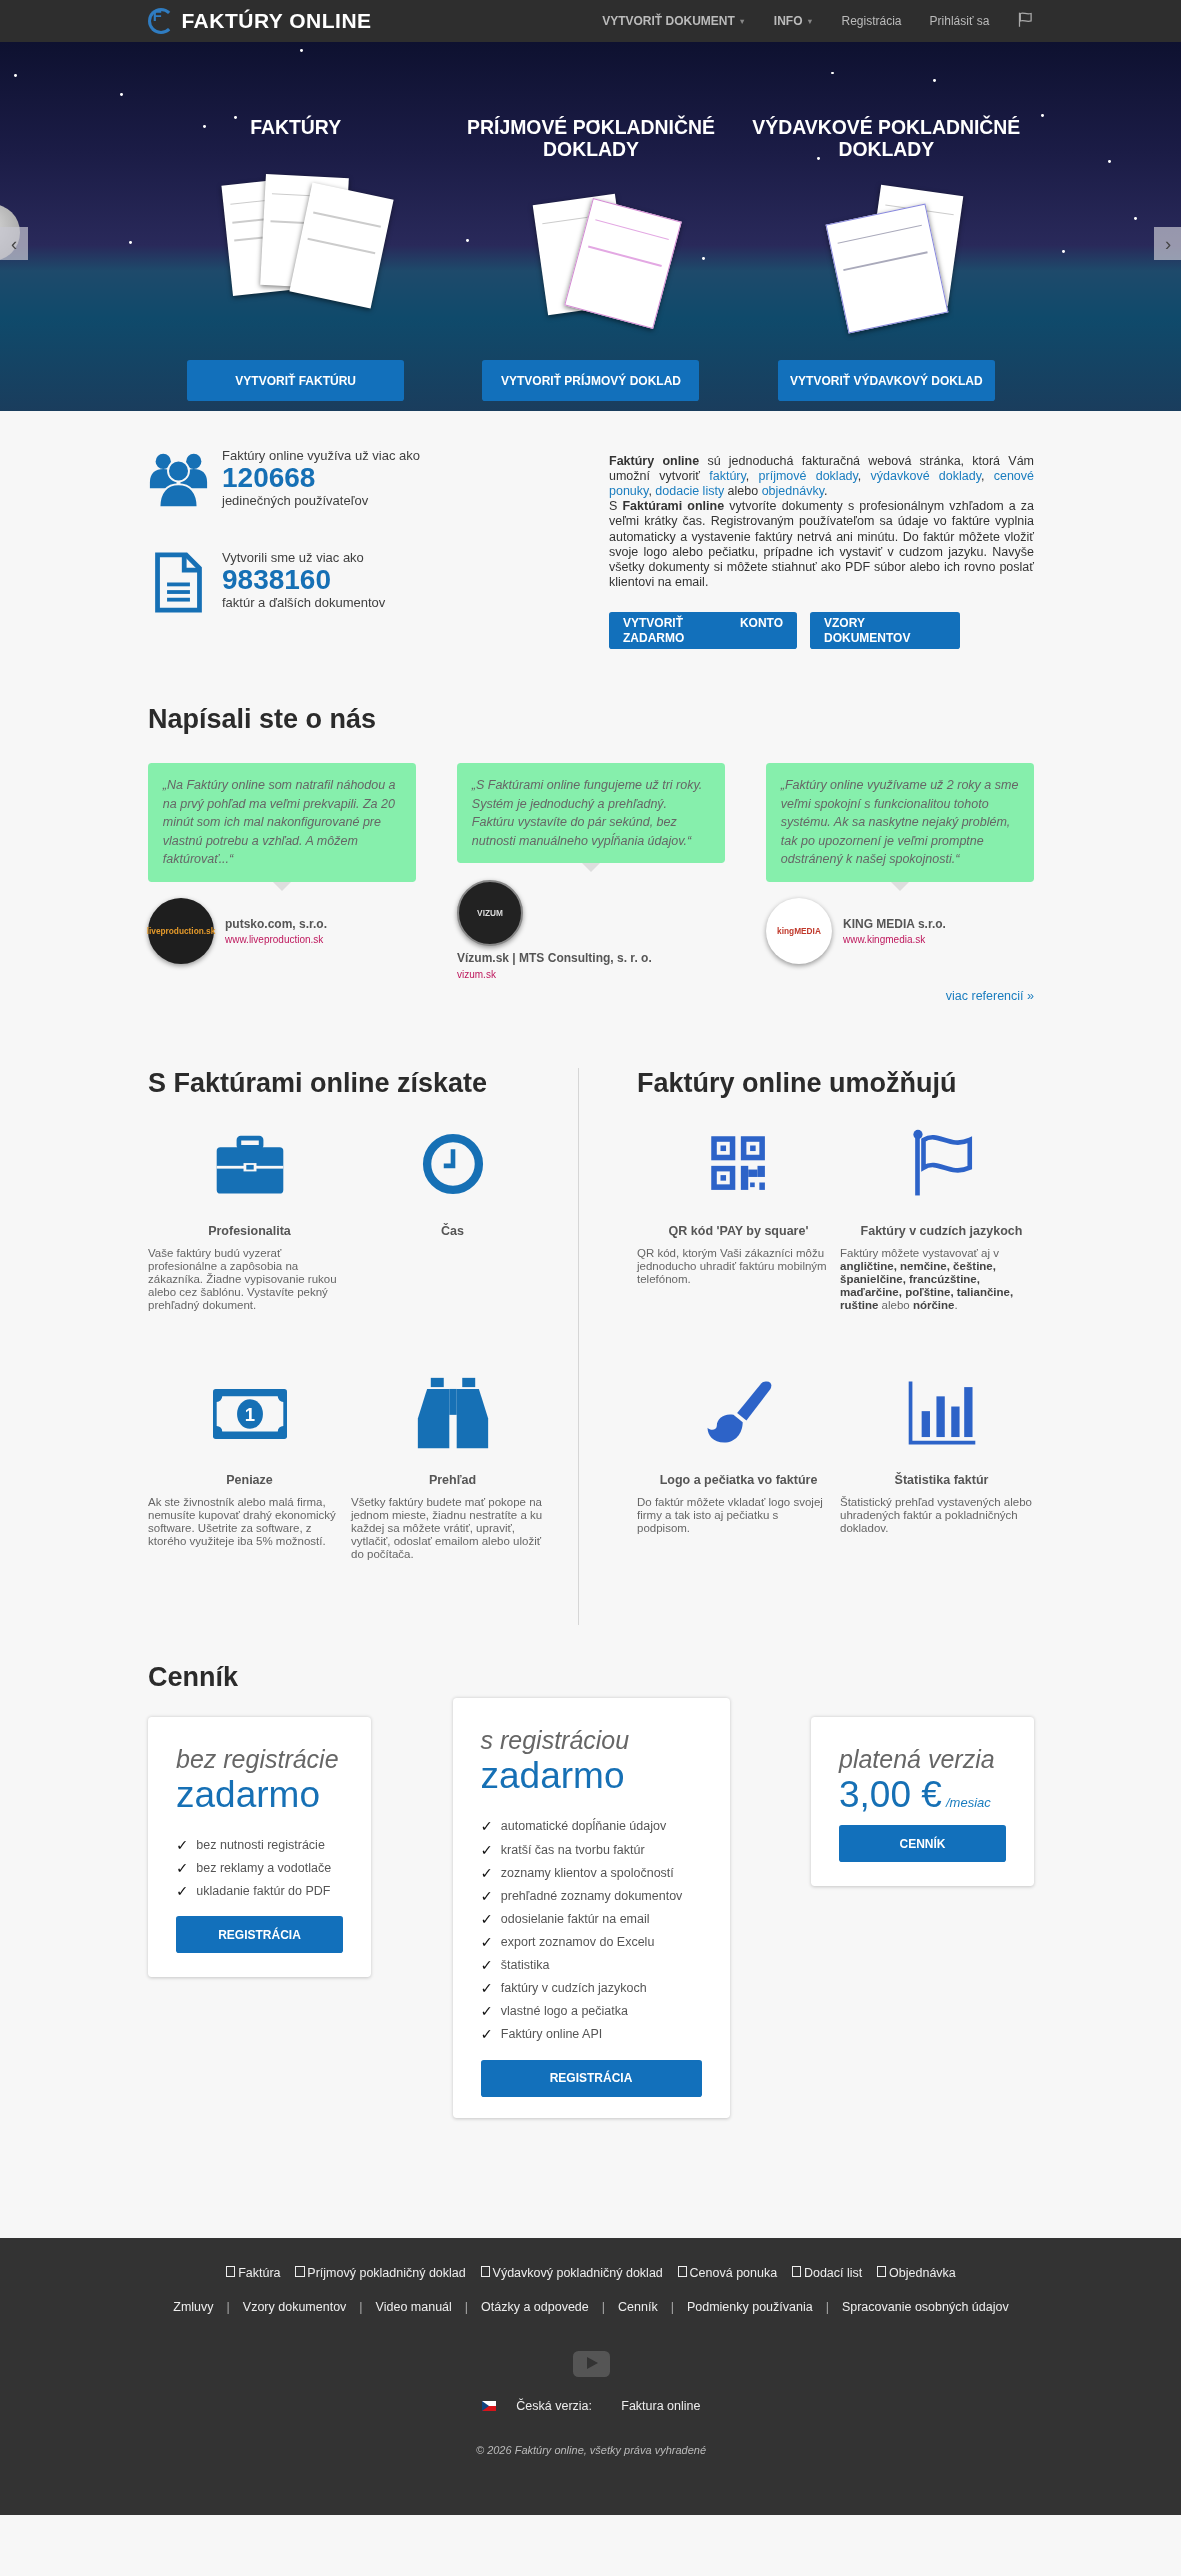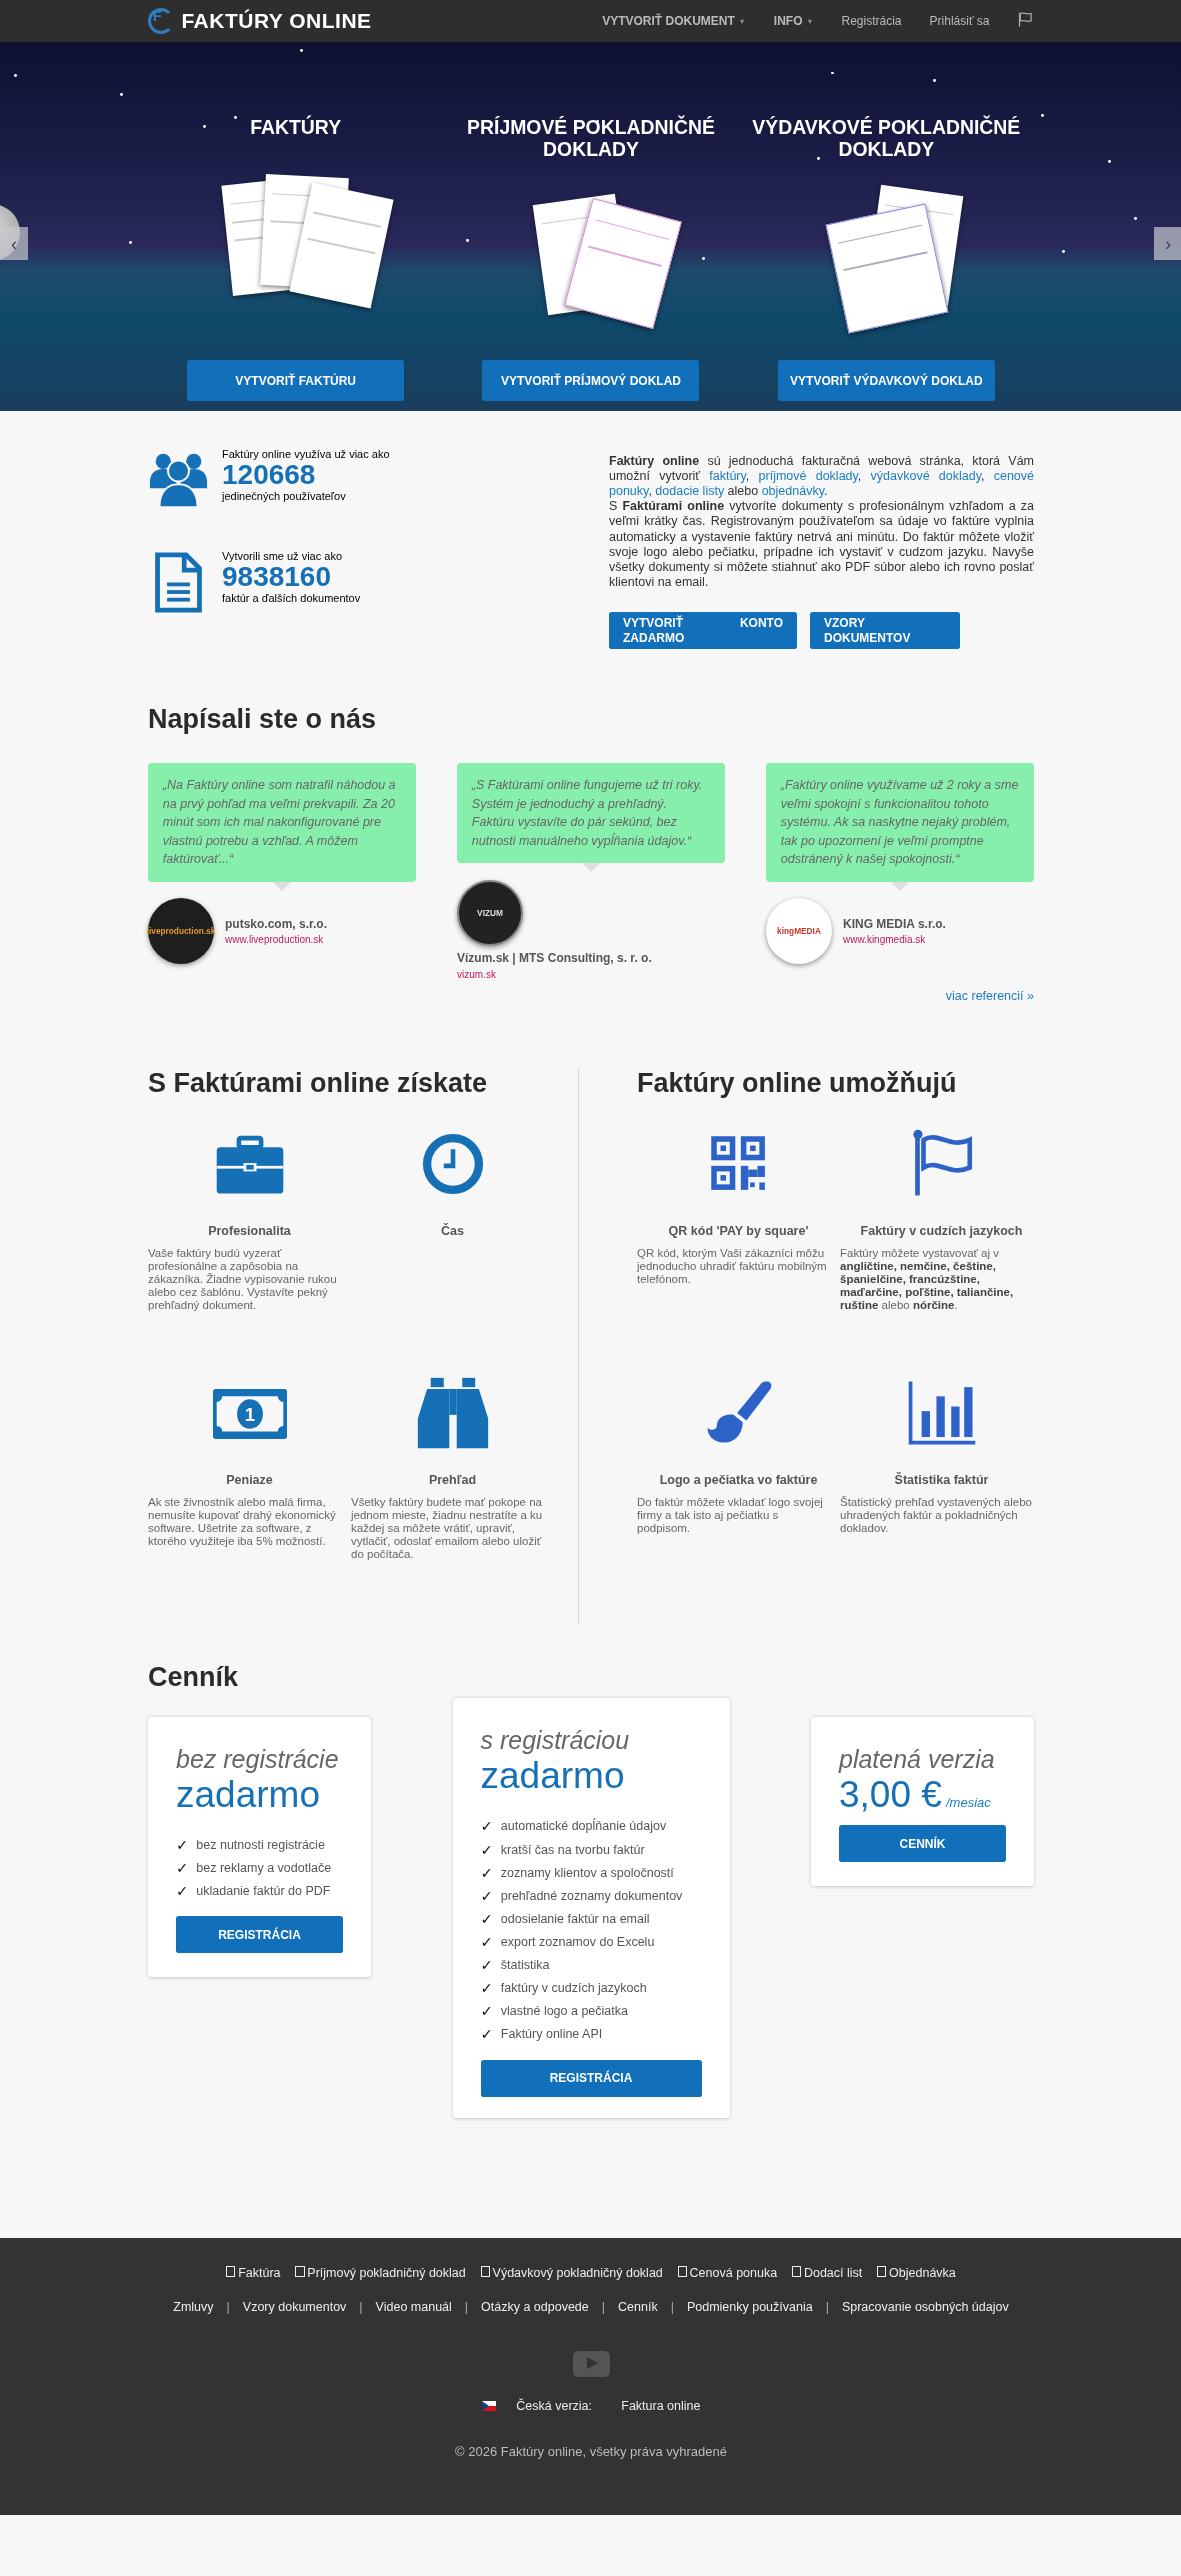--- a/index.html
+++ b/index.html
@@ -31,21 +31,21 @@
 .doc .l{position:absolute;left:7.4px;right:7.4px;height:1.8px;background:#ccc}
 .hero-btn{margin-top:41px;background:#1270bb;color:#fff;font-weight:bold;font-size:12px;width:217px;height:41px;display:flex;align-items:center;justify-content:center;border-radius:2.8px;text-transform:uppercase}
 .hero-arrow{position:absolute;top:185px;width:28px;height:33px;background:rgba(200,200,210,.7);color:#444;display:flex;align-items:center;justify-content:center;font-size:18.5px}
 .moon{position:absolute;left:-37px;top:162px;width:57px;height:57px;border-radius:50%;background:radial-gradient(circle at 40% 40%,#ddd,#999)}
 
 
 .stats{padding-top:37px;display:flex;justify-content:space-between}
 .stats-left{width:369px}
 .stat{display:flex;align-items:flex-start;gap:13px;height:102px}
 .stat svg{width:61px;height:61px;flex:none;margin-top:1.8px}
-.stat .pre,.stat .post{font-size:11px;color:#000000}
+.stat .pre,.stat .post{font-size:13px;color:#404040}
 .stat .num{font-size:28px;font-weight:bold;color:#1670b5;line-height:29.5px}
 .stats-right{width:425px;font-size:12.5px;line-height:15.2px;text-align:justify;color:#333;padding-top:5.5px}
 .stats-right .link{color:#1a7dbf}
 .btn{display:inline-flex;align-items:center;justify-content:center;background:#1270bb;color:#fff;font-weight:bold;font-size:12px;border-radius:2.8px;height:37px;padding:0 14px;text-transform:uppercase}
 .stats-btns{margin-top:22px;display:flex;gap:13px}
 
 
 .section-h{font-size:27px;font-weight:bold;color:#2b2b2b}
 .tests{display:flex;justify-content:space-between;margin-top:28px}
 .test{width:268px}
@@ -87,21 +87,21 @@
 .footer{margin-top:120px;background:#333;color:#eee;height:277px;padding-top:28px;text-align:center}
 .doc-links{display:flex;justify-content:center;gap:14.8px;font-size:12.5px}
 .doc-links span.i{display:inline-block;width:9.2px;height:11px;border:0.9px solid #eee;margin-right:2.8px;vertical-align:-0.9px}
 .meta-links{margin-top:20.3px;display:flex;justify-content:center;gap:13px;font-size:12.5px}
 .meta-links .sep{color:#aaa}
 .yt{margin:37px auto 0;width:37px;height:26px;background:#555;border-radius:5.5px;position:relative}
 .yt:after{content:"";position:absolute;left:14px;top:6.5px;border-left:11px solid #333;border-top:6.5px solid transparent;border-bottom:6.5px solid transparent}
 .cz{margin-top:22px;font-size:12.5px;display:flex;justify-content:center;align-items:center;gap:20px}
 .czflag{width:14.8px;height:10.2px;background:linear-gradient(180deg,#fff 50%,#d7141a 50%);position:relative}
 .czflag:after{content:"";position:absolute;left:0;top:0;border-left:7.4px solid #11457e;border-top:5.1px solid transparent;border-bottom:5.1px solid transparent}
-.copy{margin-top:31px;color:#bbb;font-size:13px}
+.copy{margin-top:31px;font-style:italic;color:#bbb;font-size:11px}
 </style>
 </head>
 <body>
 
 <div class="nav">
   <div class="container">
     <a class="logo">
       <span class="logo-mark"></span>
       <span>FAKTÚRY ONLINE</span>
     </a>

